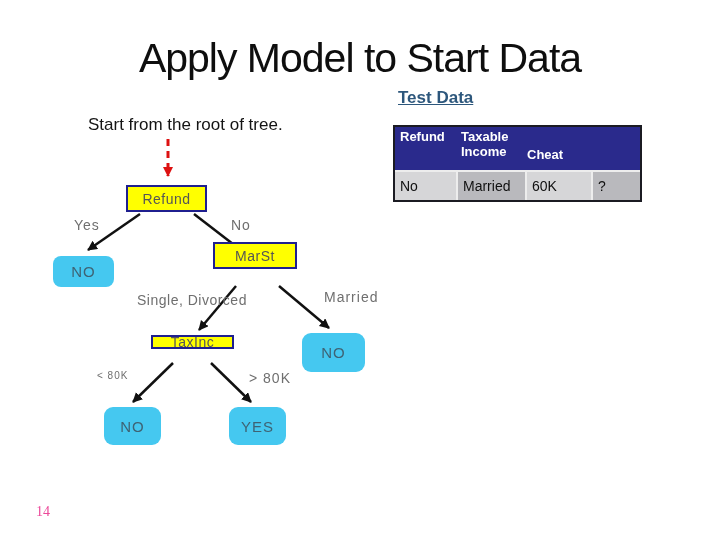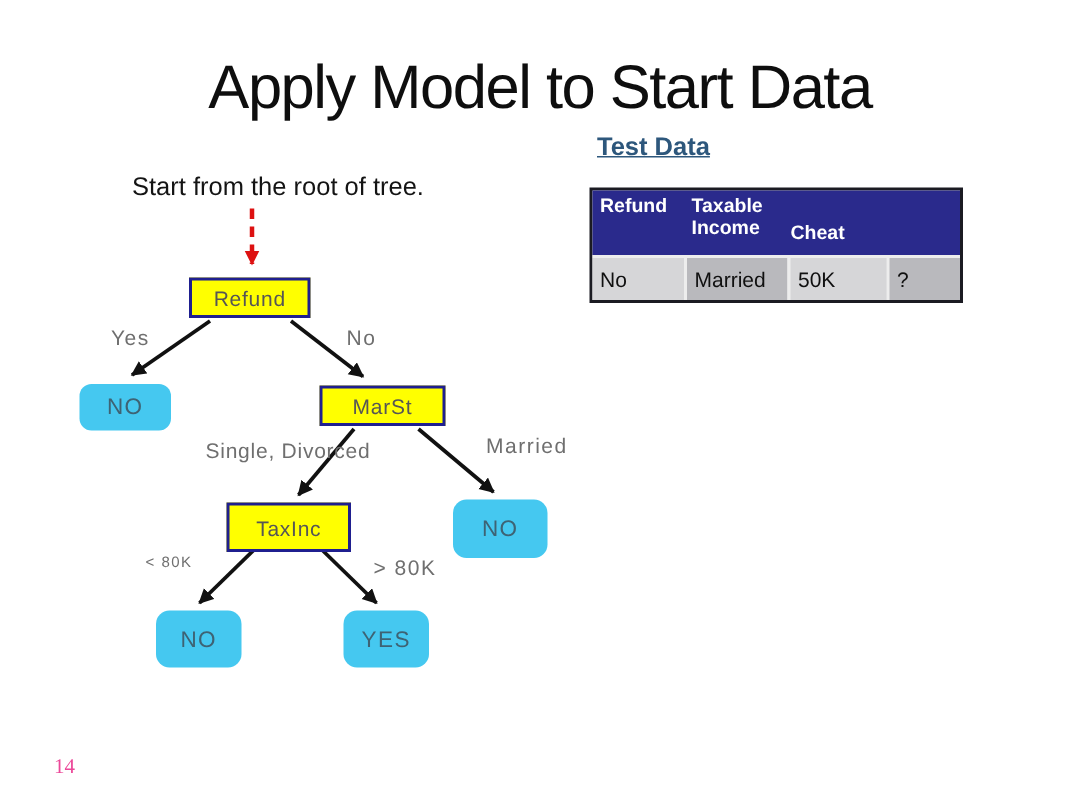--- a/index.html
+++ b/index.html
@@ -27,22 +27,22 @@
     background:#ffff00;border:2px solid #1f1f8f;color:#565656;
     display:flex;align-items:center;justify-content:center;
     font-size:14px;letter-spacing:0.5px;
   }
   .lnode{
     background:#45c8f0;border-radius:9px;color:#3e6374;
     display:flex;align-items:center;justify-content:center;
     font-size:15px;letter-spacing:1px;
   }
   .node-refund{left:126px;top:185px;width:81px;height:27px;}
-  .node-marst {left:213px;top:257px;width:84px;height:27px;}
-  .node-taxinc{left:151px;top:335px;width:83px;height:33px;}
+  .node-marst {left:213px;top:242px;width:84px;height:27px;}
+  .node-taxinc{left:151px;top:335px;width:83px;height:14px;}
   .node-no-refund {left:53px; top:256px;width:61px;height:31px;border-radius:8px;}
   .node-no-married{left:302px;top:333px;width:63px;height:39px;}
   .node-no-low    {left:104px;top:407px;width:57px;height:38px;}
   .node-yes-high  {left:229px;top:407px;width:57px;height:38px;}
 
   
   .elabel{color:#6f6f6f;font-size:14px;letter-spacing:1px;white-space:nowrap;}
   .lbl-yes{left:74px;top:217px;}
   .lbl-no{left:231px;top:217px;}
   .lbl-sd{left:137px;top:292px;letter-spacing:0.5px;}
@@ -124,18 +124,18 @@
 
 <div class="abs ttable">
   <div class="thead">
     <div class="th c1">Refund</div>
     <div class="th c3">Taxable Income</div>
     <div class="th c4">Cheat</div>
   </div>
   <div class="trow">
     <div class="td c1">No</div>
     <div class="td c2">Married</div>
-    <div class="td c3">50K</div>
+    <div class="td c3">60K</div>
     <div class="td c4">?</div>
   </div>
 </div>
 
 <div class="abs pagenum">14</div>
 
 </body></html>

